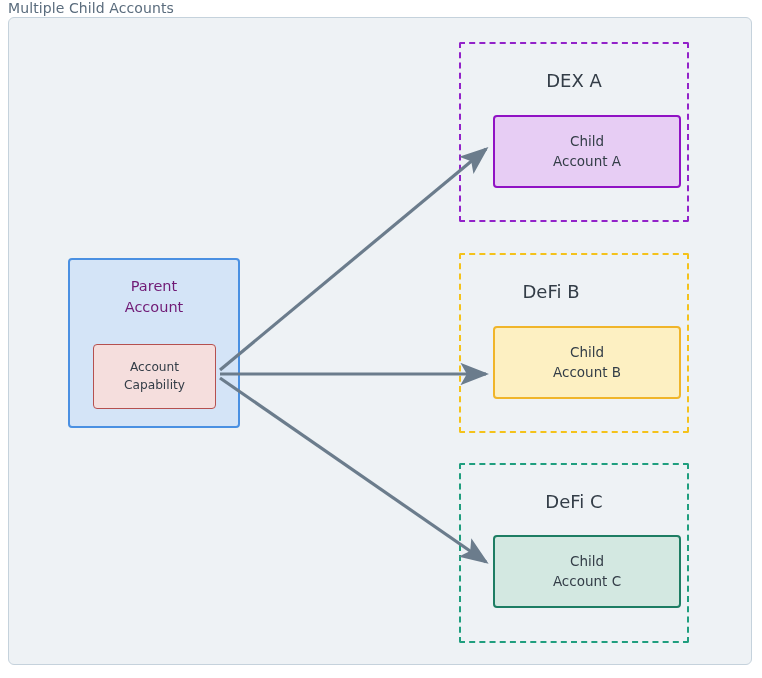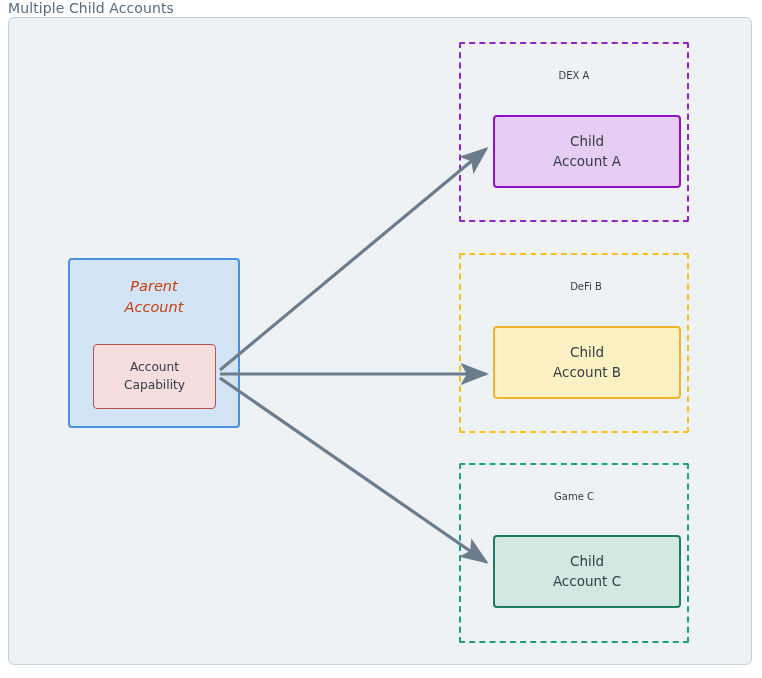--- a/index.html
+++ b/index.html
@@ -81,22 +81,21 @@
     width: 172px;
     height: 170px;
     background: #d4e4f7;
     border: 2px solid #4a90e2;
     border-radius: 4px;
     justify-content: flex-start;
     padding-top: 16px;
   }
   .parent-account .node-label {
     font-size: 14.5px;
-    color: #c2410c;
-    font-style: italic;
+    color: #701a75;
   }
 
   
   .capability {
     left: 93px;
     top: 344px;
     width: 123px;
     height: 65px;
     background: #f5dedd;
     border: 1.6px solid #b5504f;
@@ -114,31 +113,31 @@
     border-style: dashed;
     border-width: 2px;
     border-radius: 2px;
     background: transparent;
   }
   .group-title {
     position: absolute;
     left: 0;
     right: 0;
     text-align: center;
-    font-size: 10px;
+    font-size: 18px;
     color: #333d47;
     white-space: nowrap;
   }
 
   .group-dex   { left: 459px; top: 42px;  width: 230px; height: 180px; border-color: #9222c9; }
   .group-defi  { left: 459px; top: 253px; width: 230px; height: 180px; border-color: #f4c21b; }
   .group-game  { left: 459px; top: 463px; width: 230px; height: 180px; border-color: #1f9e7e; }
 
   .title-dex  { left: 459px; top: 70px;  width: 230px; }
-  .title-defi { left: 471px; top: 281px; width: 230px; }
+  .title-defi { left: 436px; top: 281px; width: 230px; }
   .title-game { left: 459px; top: 491px; width: 230px; }
 
   
   .child {
     width: 188px;
     height: 73px;
     border-radius: 4px;
     border-width: 2px;
     border-style: solid;
   }
@@ -194,20 +193,20 @@
     </div>
 
     <div class="group-box group-defi"></div>
     <div class="group-title title-defi">DeFi B</div>
     <div class="node child child-b">
       <div class="node-label">Child
 Account B</div>
     </div>
 
     <div class="group-box group-game"></div>
-    <div class="group-title title-game">Game C</div>
+    <div class="group-title title-game">DeFi C</div>
     <div class="node child child-c">
       <div class="node-label">Child
 Account C</div>
     </div>
 
   </div>
 </div>
 
 </body></html>

